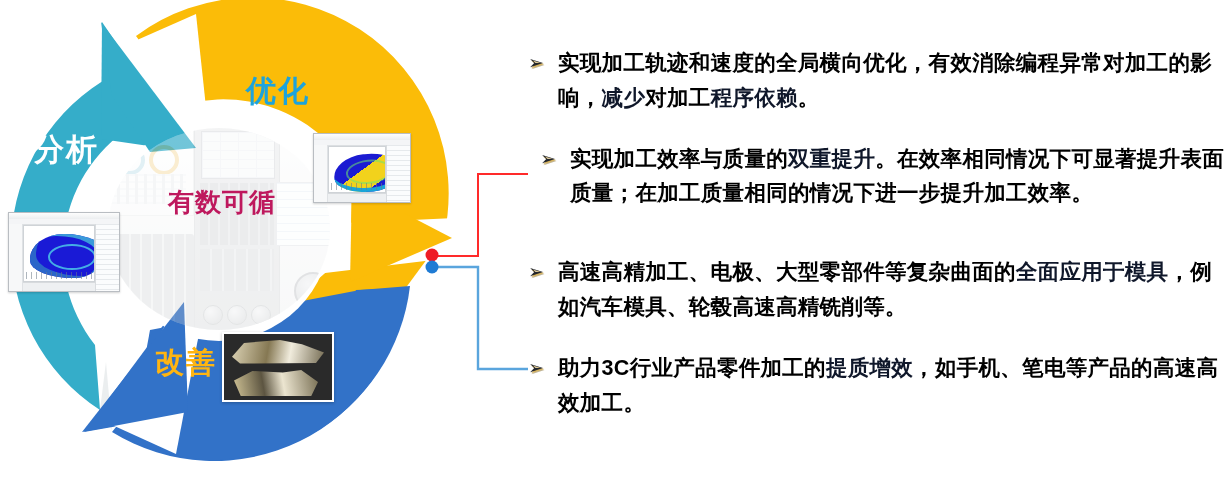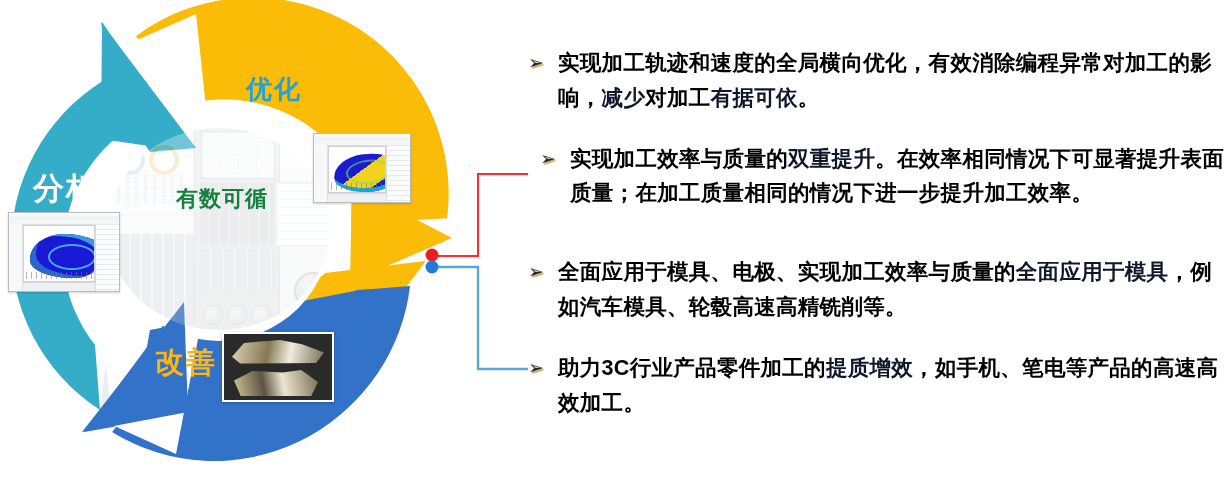--- a/index.html
+++ b/index.html
@@ -214,32 +214,32 @@
     opacity:.95;
   }
 
   .cycle-label {
     position: absolute;
     font-weight: bold;
     letter-spacing: 2px;
     white-space: nowrap;
     line-height: 1;
   }
-  #label-analysis { left: 33px; top: 134px; font-size: 31px; color: #ffffff; margin-top: 39px; }
-  #label-optimize { left: 246px; top: 76px;  font-size: 26px; color: #1da3dc; }
+  #label-analysis { left: 33px; top: 134px; font-size: 31px; color: #ffffff; }
+  #label-optimize { left: 246px; top: 76px;  font-size: 30px; color: #1da3dc; }
   #label-improve  { left: 155px; top: 350px; font-size: 29px; color: #ffb511; font-family: Liberation Mono, monospace; }
 
   #center-text {
     position: absolute;
     left: 130px; top: 182px;
     width: 184px;
     text-align: center;
-    color: #15803d;
+    color: #be185d;
     font-weight: bold;
-    font-size: 22px;
+    font-size: 26px;
     line-height: 1.55;
     letter-spacing: 1px;
     white-space: nowrap;
   }
 
   
   #connectors { position: absolute; left: 0; top: 0; width: 540px; height: 486px; }
 
   
   #bullet-list {
@@ -396,31 +396,31 @@
   <polyline points="436,256 478,256 478,174 528,174" fill="none" stroke="#ff2a2a" stroke-width="2"></polyline>
   <polyline points="436,267 478,267 478,369 528,369" fill="none" stroke="#5aa5dd" stroke-width="2.4"></polyline>
   <circle cx="432" cy="255" r="6.5" fill="#ee1c25"></circle>
   <circle cx="432" cy="267" r="6.5" fill="#1f7bd4"></circle>
 </svg>
 
 <div id="bullet-list">
 
   <div class="bullet" id="bullet-1">
     <span class="bullet-marker">➢</span>
-    <span class="bullet-text"><span>实现加工轨迹和速度的全局横向优化，有效消除编程异常对加工的影响，</span><span class="hl-red">减少</span><span>对加工</span><span class="hl-red">有据可依</span><span>。</span></span>
+    <span class="bullet-text"><span>实现加工轨迹和速度的全局横向优化，有效消除编程异常对加工的影响，</span><span class="hl-red">减少</span><span>对加工</span><span class="hl-red">程序依赖</span><span>。</span></span>
   </div>
 
   <div class="bullet" id="bullet-2">
     <span class="bullet-marker">➢</span>
     <span class="bullet-text"><span>实现加工效率与质量的</span><span class="hl-red">双重提升</span><span>。在效率相同情况下可显著提升表面质量；在加工质量相同的情况下进一步提升加工效率。</span></span>
   </div>
 
   <div class="bullet" id="bullet-3">
     <span class="bullet-marker">➢</span>
-    <span class="bullet-text"><span>全面应用于模具、电极、实现加工效率与质量的</span><span class="hl-red">全面应用于模具</span><span>，例如汽车模具、轮毂高速高精铣削等。</span></span>
+    <span class="bullet-text"><span>高速高精加工、电极、大型零部件等复杂曲面的</span><span class="hl-red">全面应用于模具</span><span>，例如汽车模具、轮毂高速高精铣削等。</span></span>
   </div>
 
   <div class="bullet" id="bullet-4">
     <span class="bullet-marker">➢</span>
     <span class="bullet-text"><span>助力3C行业产品零件加工的</span><span class="hl-red">提质增效</span><span>，如手机、笔电等产品的高速高效加工。</span></span>
   </div>
 
 </div>
 
 </body></html>

